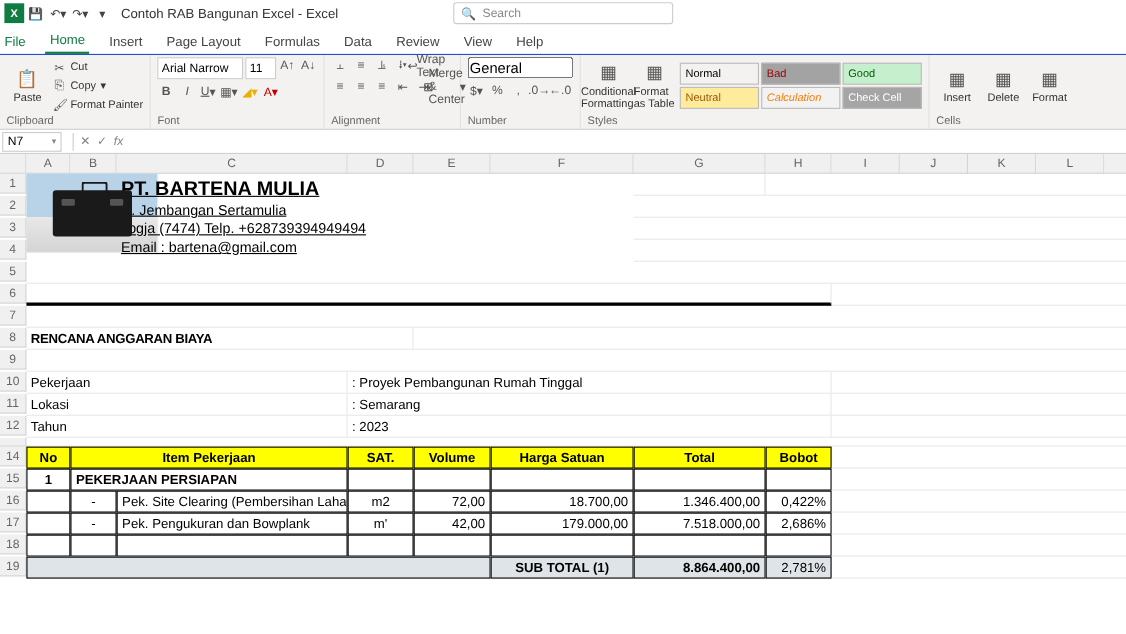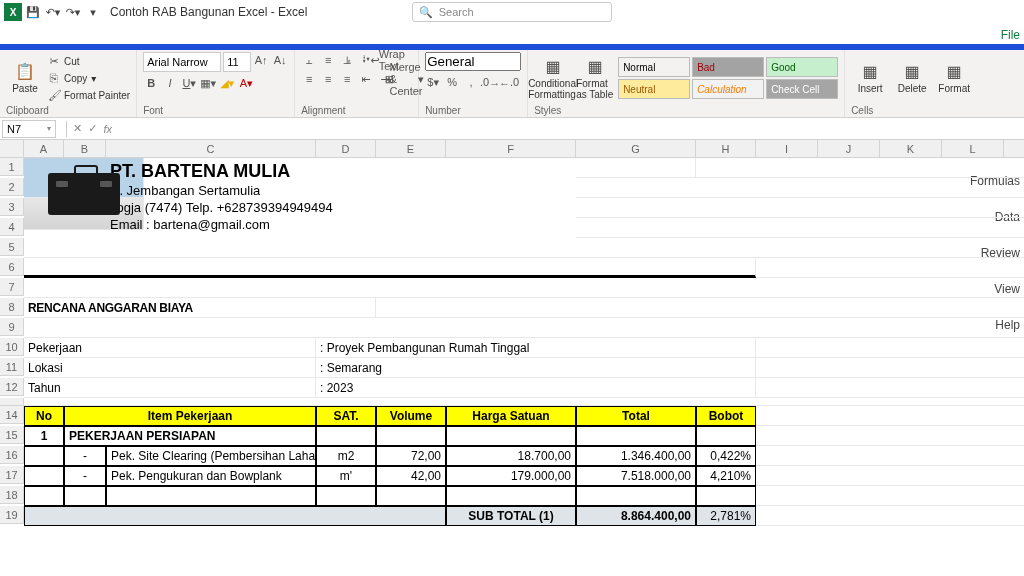--- a/index.html
+++ b/index.html
@@ -7,21 +7,21 @@
 
 
 .titlebar { height: 24px; background: #fff; display: flex; align-items: center; padding: 0 4px; position: relative; }
 .titlebar .qat { display: flex; align-items: center; gap: 2px; }
 .titlebar .qat-btn { width: 18px; height: 18px; display: flex; align-items: center; justify-content: center; font-size: 11px; color: #444; }
 .titlebar .doctitle { margin-left: 8px; font-size: 12px; color: #333; }
 .titlebar .search { position: absolute; left: 50%; transform: translateX(-50%); width: 200px; height: 20px; border: 1px solid #ccc; border-radius: 3px; display: flex; align-items: center; padding: 0 6px; color: #888; font-size: 11px; gap: 6px; }
 .titlebar .excel-logo { width: 18px; height: 18px; background: #107c41; color: #fff; display: flex; align-items: center; justify-content: center; font-weight: bold; font-size: 10px; }
 
 
-.menutabs { height: 26px; display: flex; align-items: flex-end; padding-left: 0; gap: 14px; font-size: 12px; border-bottom: 6px solid #1d4ed8; flex-direction: column; }
+.menutabs { height: 26px; display: flex; align-items: flex-end; padding-left: 0; gap: 14px; font-size: 12px; border-bottom: 1px solid #1d4ed8; }
 .menutabs .tab { padding: 4px 4px; color: #444; cursor: default; }
 .menutabs .tab.file { color: #107c41; }
 .menutabs .tab.active { border-bottom: 2px solid #107c41; color: #107c41; text-align: center; }
 
 
 .ribbon { height: 68px; background: #f3f2f1; border-bottom: 1px solid #d0d0d0; display: flex; position: relative; }
 .ribbon-group { display: flex; flex-direction: column; padding: 2px 6px 0 6px; border-right: 1px solid #e1e1e1; }
 .ribbon-group .body { flex: 1; display: flex; align-items: center; gap: 4px; }
 .ribbon-group .label { text-align: left; font-size: 10px; color: #666; padding: 1px 0; }
 .big-btn { width: 38px; height: 50px; display: flex; flex-direction: column; align-items: center; justify-content: center; gap: 2px; font-size: 10px; color: #333; }
@@ -53,21 +53,21 @@
 .sheet .corner { grid-column: 1; grid-row: 1; }
 .sheet .cell { border-right: 1px solid #e8e8e8; border-bottom: 1px solid #e8e8e8; height: 20px; padding: 0 4px; font-size: 12px; color: #000; display: flex; align-items: center; overflow: hidden; white-space: nowrap; }
 
 .company-img { width: 120px; height: 72px; background: linear-gradient(#b8d2e8 0%, #b8d2e8 55%, #e8e8e8 55%, #d4d4d4 100%); grid-column: 2 / span 2; grid-row: 2 / span 4; border-right: 1px solid #e8e8e8; border-bottom: 1px solid #e8e8e8; display:flex; align-items:center; justify-content:center; }
 .briefcase { width: 72px; height: 42px; background:#1a1a1a; border-radius:3px; position:relative; }
 .briefcase::before { content:""; position:absolute; top:-8px; left:26px; width:20px; height:8px; border:2px solid #1a1a1a; border-bottom:none; border-radius:3px 3px 0 0; }
 .briefcase::after { content:""; position:absolute; top:8px; left:8px; width:12px; height:6px; background:#555; border-radius:1px; box-shadow: 44px 0 #555; }
 
 .company-block { grid-column: 4 / span 4; grid-row: 2 / span 4; font-family: Arial; line-height: 1.3; padding: 2px 4px; }
 .company-block .name { font-size: 18px; font-weight: bold; }
-.company-block div { font-size: 13px; }
+.company-block div { font-size: 13px; text-decoration: underline; }
 
 .subtitle { grid-column: 2 / span 4; font-size: 15px; font-family: "Arial Narrow", Arial; font-weight: bold; padding: 2px 4px; letter-spacing: -0.3px; }
 .infolbl { padding-left: 4px; }
 .infoval { padding-left: 4px; }
 
 .tblhead { background: #ffff00 !important; font-weight: bold; text-align: center; justify-content: center; border: 1px solid #000 !important; }
 .tblcell { border: 1px solid #000 !important; }
 .tblcell.center { justify-content: center; }
 .tblcell.right { justify-content: flex-end; }
 .tblcell.bold { font-weight: bold; }
@@ -345,21 +345,21 @@
   <div class="cell" style="grid-column:10/15"></div>
 
   <div class="rowhead">17</div>
   <div class="cell tblcell"></div>
   <div class="cell tblcell center">-</div>
   <div class="cell tblcell">Pek. Pengukuran dan Bowplank</div>
   <div class="cell tblcell center">m'</div>
   <div class="cell tblcell right">42,00</div>
   <div class="cell tblcell right">179.000,00</div>
   <div class="cell tblcell right">7.518.000,00</div>
-  <div class="cell tblcell right">4,210%</div>
+  <div class="cell tblcell right">2,686%</div>
   <div class="cell" style="grid-column:10/15"></div>
 
   <div class="rowhead">18</div>
   <div class="cell tblcell" style="grid-column:2/3"></div>
   <div class="cell tblcell" style="grid-column:3/4"></div>
   <div class="cell tblcell"></div>
     <div class="cell tblcell"></div>
     <div class="cell tblcell"></div>
     <div class="cell tblcell"></div>
     <div class="cell tblcell"></div>

